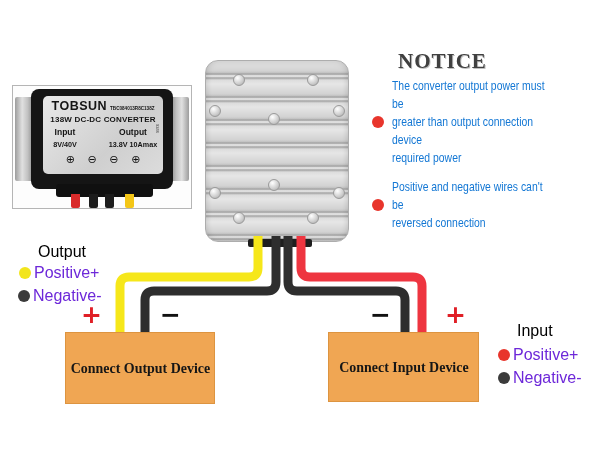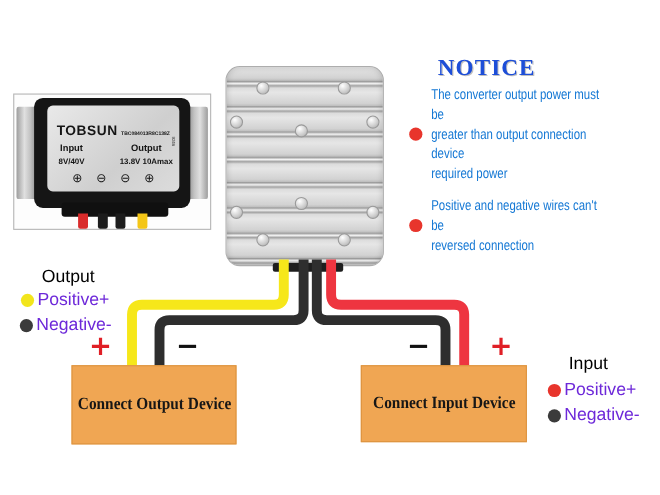--- a/index.html
+++ b/index.html
@@ -9,21 +9,21 @@
   
   .photo{position:absolute;left:12px;top:85px;width:178px;height:122px;
          background:#fdfdfd;border:1px solid #b5b5b5;}
   .flange{position:absolute;top:11px;width:18px;height:84px;
           background:linear-gradient(90deg,#9d9d9d,#e0e0e0 40%,#c2c2c2 70%,#8f8f8f);border-radius:2px;}
   .flange.left{left:2px;}
   .flange.right{left:158px;background:linear-gradient(90deg,#8f8f8f,#c2c2c2 30%,#e0e0e0 60%,#9d9d9d);}
   .pbody{position:absolute;left:18px;top:3px;width:142px;height:100px;background:#151515;border-radius:8px;}
   .plabel{position:absolute;left:30px;top:10px;width:120px;height:78px;border-radius:5px;
           background:linear-gradient(135deg,#e9e9e9,#cfcfcf 60%,#dcdcdc);color:#141414;text-align:center;}
-  .lrow1{display:flex;align-items:baseline;justify-content:center;margin-top:16px;}
+  .lrow1{display:flex;align-items:baseline;justify-content:center;margin-top:3px;}
   .brand{font-size:12.5px;font-weight:bold;letter-spacing:.5px;}
   .model{font-size:4.6px;font-weight:bold;margin-left:3px;}
   .ptitle{font-size:8px;font-weight:bold;margin-top:2px;letter-spacing:.2px;}
   .lcols{display:flex;justify-content:center;gap:18px;font-weight:bold;}
   .lcols.hdr{font-size:8.5px;margin-top:3px;}
   .lcols.spec{font-size:7.2px;margin-top:3px;}
   .terms{display:flex;justify-content:space-evenly;width:100px;margin:4px auto 0;
          font-family:"DejaVu Sans",sans-serif;font-size:11px;color:#111;}
   .sidecode{position:absolute;right:1px;top:30px;font-size:4px;transform:rotate(90deg);color:#333;}
   .pconnector{position:absolute;left:43px;top:98px;width:97px;height:13px;background:#101010;border-radius:3px;}
@@ -60,21 +60,21 @@
   
   .legend-title{position:absolute;font-size:16px;color:#000;}
   .legend-row{position:absolute;display:flex;align-items:center;font-size:16px;color:#6d28d9;}
   .dot{width:12px;height:12px;border-radius:50%;margin-right:3px;flex:0 0 auto;}
   .dot.yellow{background:#f2e51c;}
   .dot.dark{background:#3b3b3b;}
   .dot.red{background:#e8352c;}
 
   
   .notice-title{position:absolute;left:398px;top:49px;font-family:"Liberation Serif",serif;
-     font-weight:bold;font-size:21px;color:#1d4ed8;letter-spacing:1px;text-shadow:1px 1px 0 rgba(0,0,0,.25);}
+     font-weight:bold;font-size:21px;color:#404040;letter-spacing:1px;text-shadow:1px 1px 0 rgba(0,0,0,.25);}
   .bullets{position:absolute;left:372px;top:77px;width:220px;}
   .bullet{display:flex;align-items:center;margin-bottom:11px;}
   .bullet .bdot{width:12px;height:12px;border-radius:50%;background:#e8352c;margin-right:8px;flex:0 0 auto;}
   .btext{color:#1377d4;font-size:13px;line-height:18px;white-space:pre-line;
          transform:scaleX(.8);transform-origin:left center;width:250px;}
 </style>
 </head>
 <body>
 
 <div id="canvas">
@@ -86,20 +86,21 @@
     <div class="pconnector"></div>
     <div class="pwire" style="left:58px;background:#d92b2b;"></div>
     <div class="pwire" style="left:76px;background:#1c1c1c;"></div>
     <div class="pwire" style="left:92px;background:#1c1c1c;"></div>
     <div class="pwire" style="left:112px;background:#f4c616;"></div>
     <div class="plabel">
       <div class="lrow1">
         <span class="brand">TOBSUN</span>
         <span class="model">TBC084013R8C138Z</span>
       </div>
+      <div class="ptitle">138W DC-DC CONVERTER</div>
       <div class="lcols hdr">
         <span style="width:42px;">Input</span>
         <span style="width:58px;">Output</span>
       </div>
       <div class="lcols spec">
         <span style="width:42px;">8V/40V</span>
         <span style="width:58px;">13.8V 10Amax</span>
       </div>
       <div class="terms">
         <span>⊕</span>

